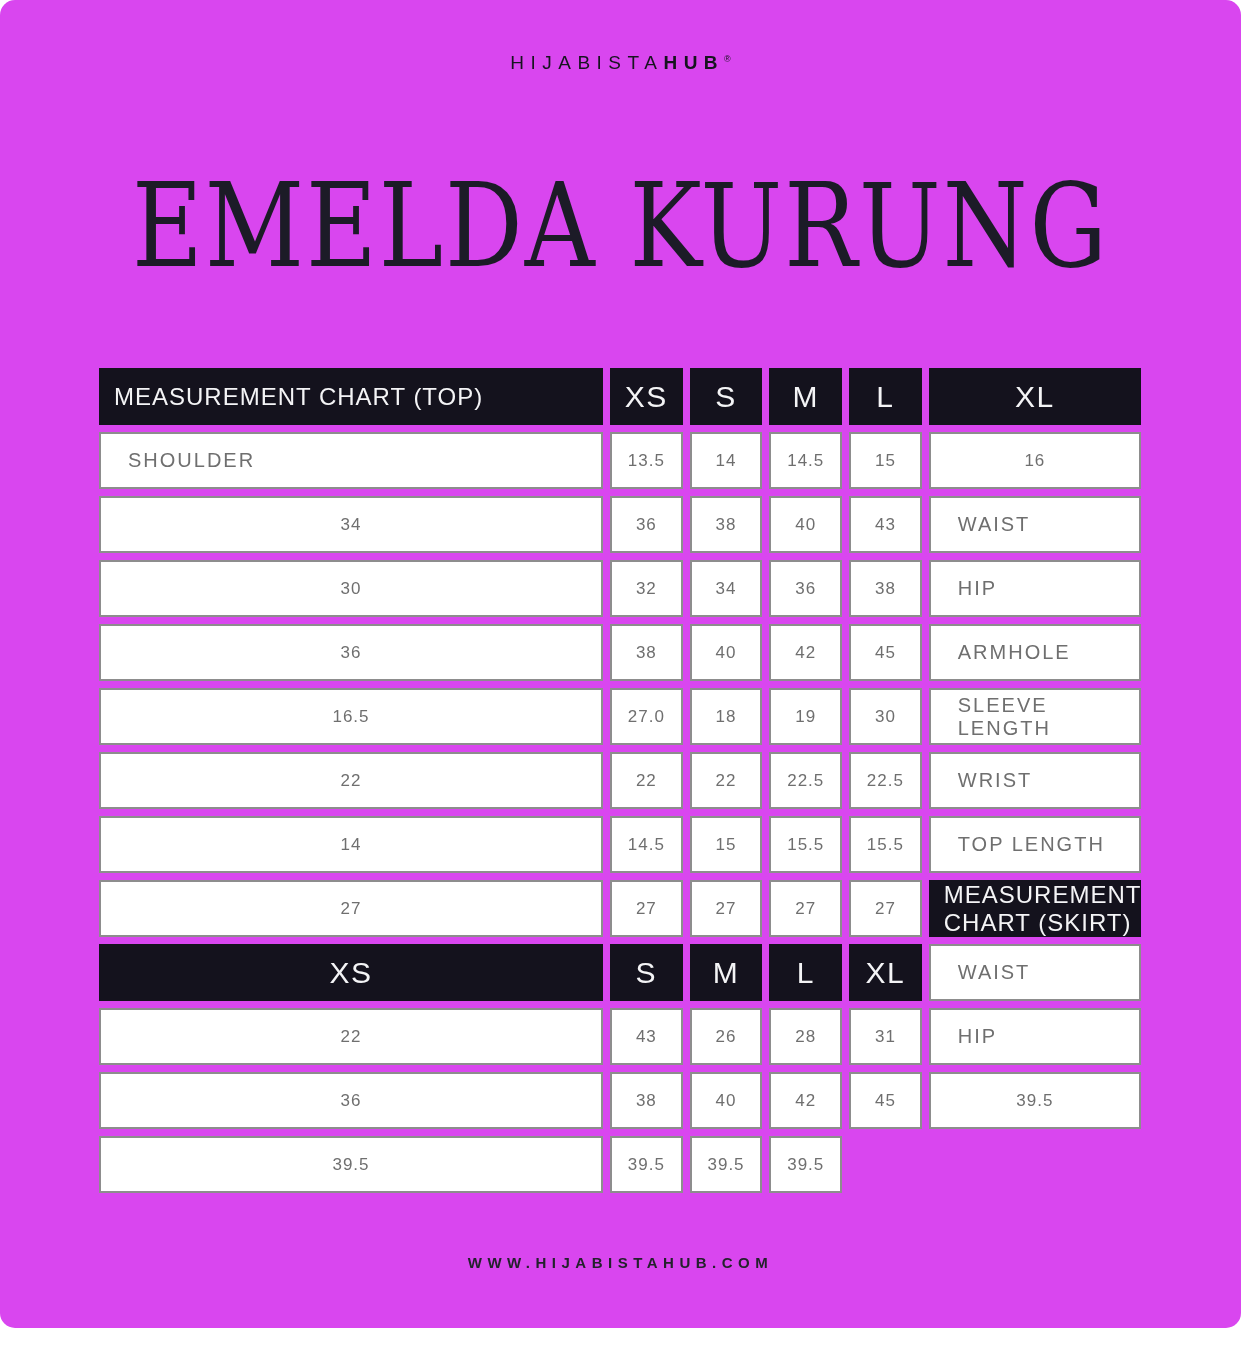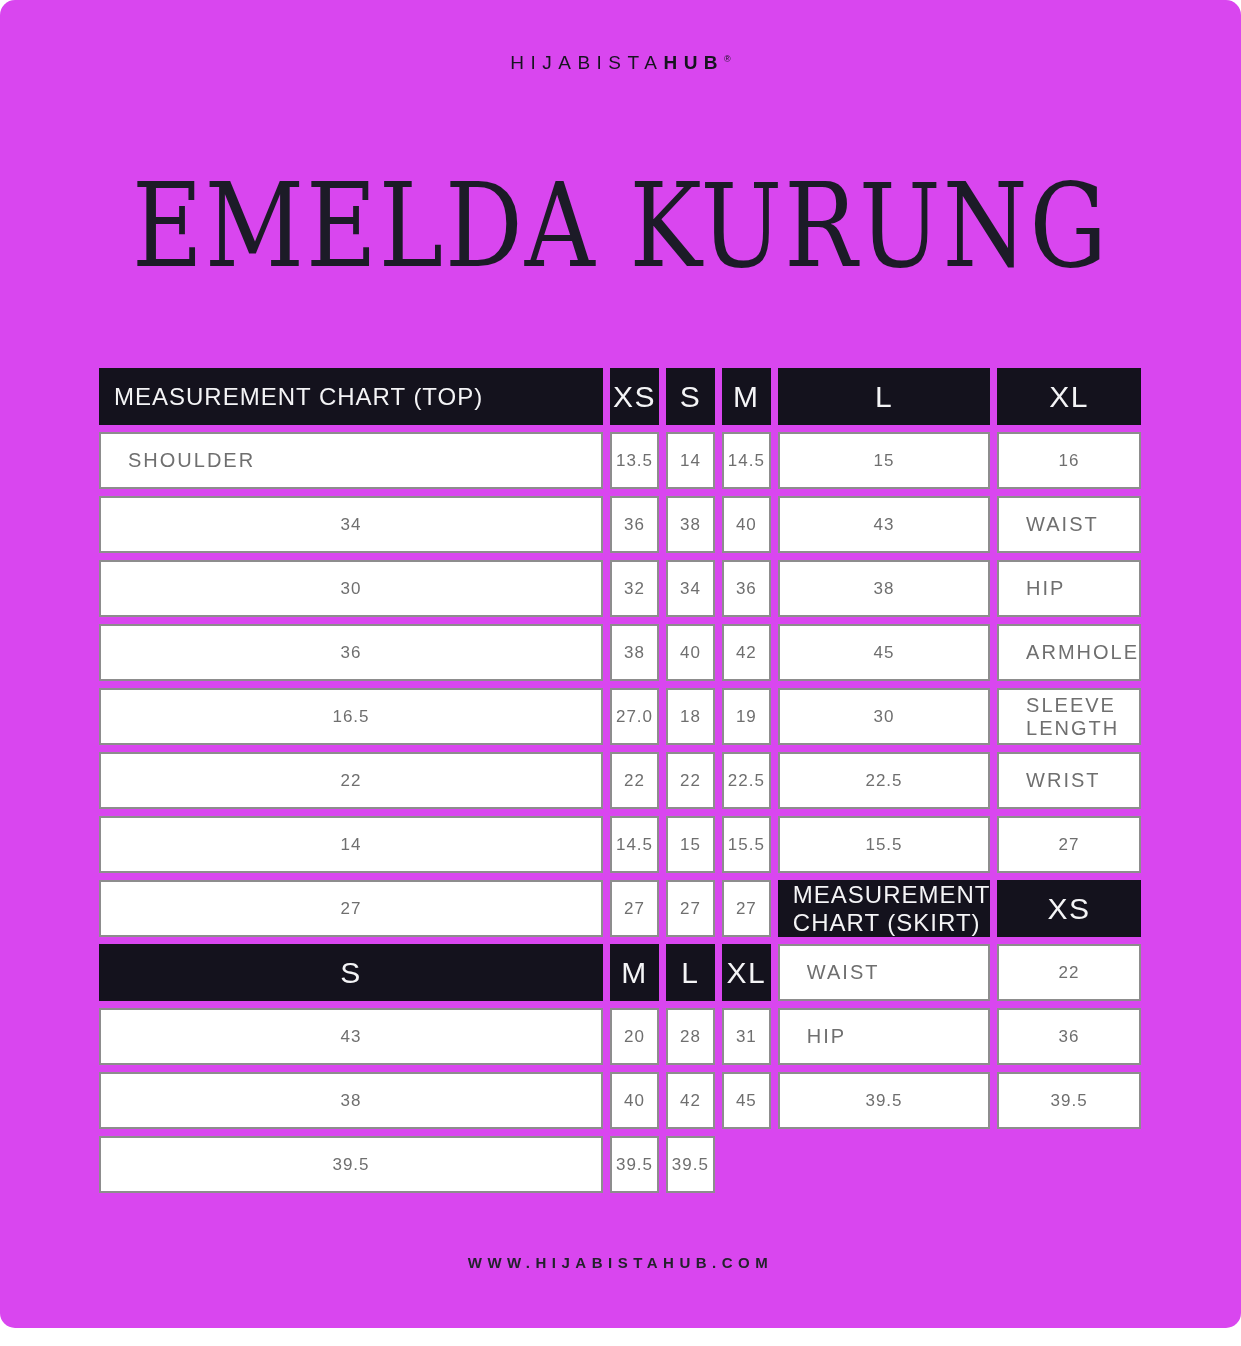--- a/index.html
+++ b/index.html
@@ -161,35 +161,36 @@
       <div class="cell box value">22</div>
       <div class="cell box value">22</div>
       <div class="cell box value">22.5</div>
       <div class="cell box value">22.5</div>
       <div class="cell box row-label">WRIST</div>
       <div class="cell box value">14</div>
       <div class="cell box value">14.5</div>
       <div class="cell box value">15</div>
       <div class="cell box value">15.5</div>
       <div class="cell box value">15.5</div>
+      <div class="cell box row-label">TOP LENGTH</div>
       <div class="cell box value">27</div>
       <div class="cell box value">27</div>
       <div class="cell box value">27</div>
       <div class="cell box value">27</div>
       <div class="cell box value">27</div>
       <div class="cell hdr hdr-label">MEASUREMENT CHART (SKIRT)</div>
       <div class="cell hdr hdr-size">XS</div>
       <div class="cell hdr hdr-size">S</div>
       <div class="cell hdr hdr-size">M</div>
       <div class="cell hdr hdr-size">L</div>
       <div class="cell hdr hdr-size">XL</div>
       <div class="cell box row-label">WAIST</div>
       <div class="cell box value">22</div>
       <div class="cell box value">43</div>
-      <div class="cell box value">20</div>
+      <div class="cell box value">26</div>
       <div class="cell box value">28</div>
       <div class="cell box value">31</div>
       <div class="cell box row-label">HIP</div>
       <div class="cell box value">36</div>
       <div class="cell box value">38</div>
       <div class="cell box value">40</div>
       <div class="cell box value">42</div>
       <div class="cell box value">45</div>
       <div class="cell box value">39.5</div>
       <div class="cell box value">39.5</div>

